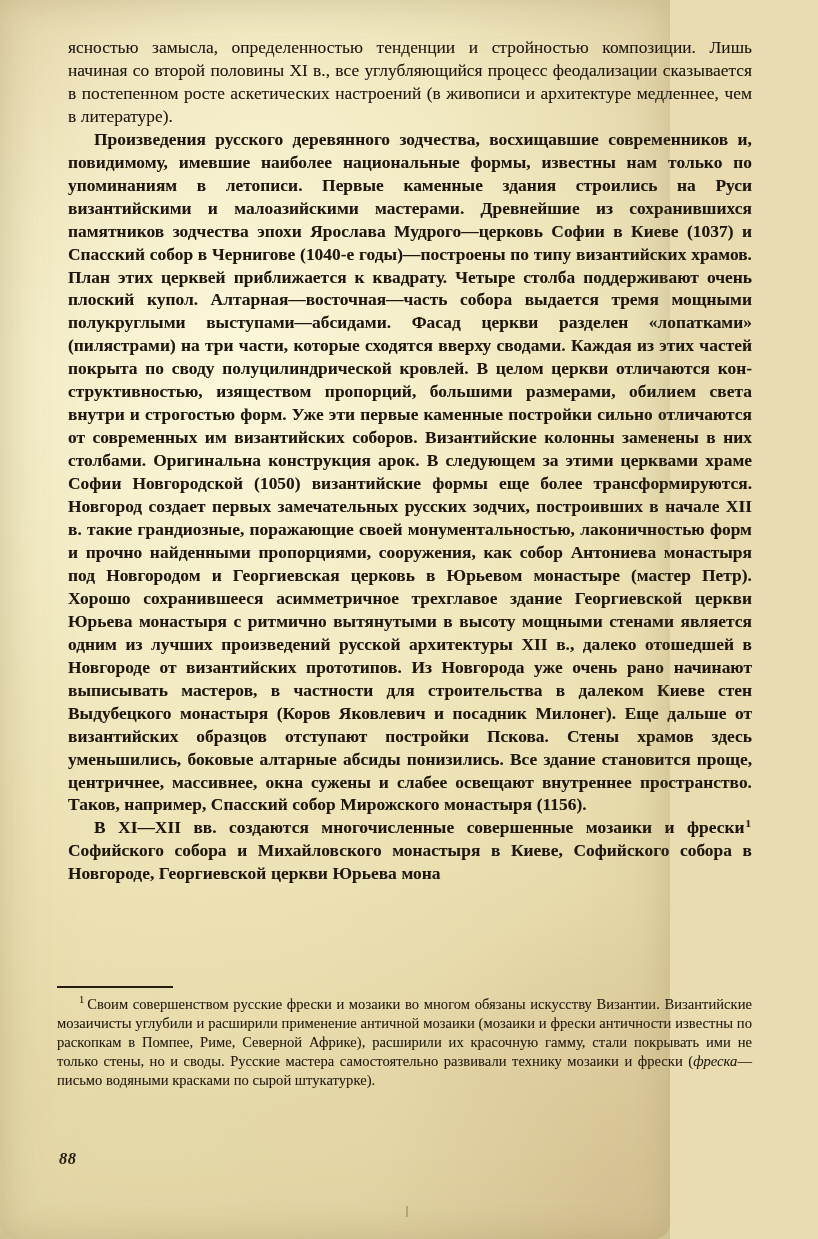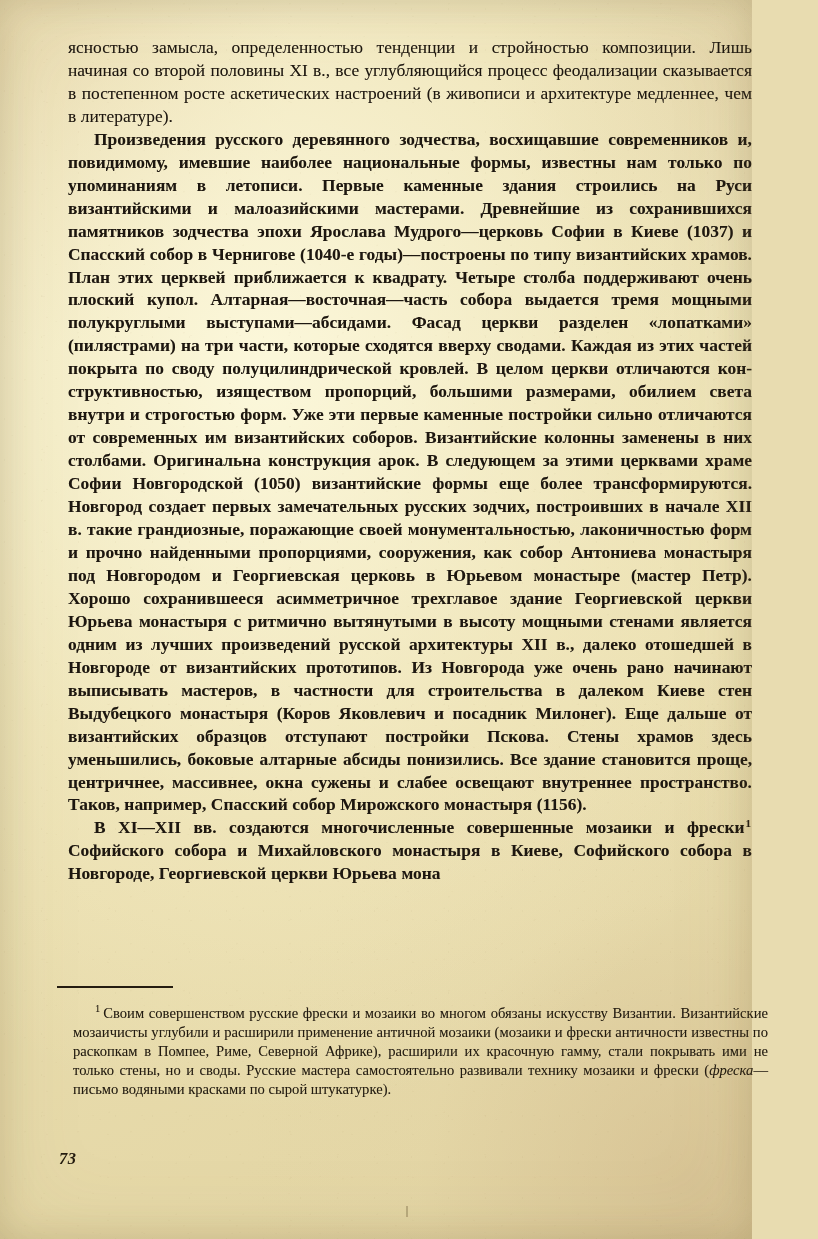--- a/index.html
+++ b/index.html
@@ -10,30 +10,31 @@
     width: 818px;
     height: 1239px;
     overflow: hidden;
     background: #e8dcb0;
     font-family: "Liberation Serif", "DejaVu Serif", serif;
   }
 
   
   .page {
     position: relative;
-    width: 752px;
+    width: 670px;
     height: 1239px;
     box-sizing: border-box;
     background:
       radial-gradient(ellipse 110% 80% at 35% 30%, rgba(255,252,226,0.85) 0%, rgba(250,243,205,0.35) 45%, rgba(233,219,170,0.0) 75%),
       radial-gradient(ellipse 60% 40% at 92% 96%, rgba(206,181,137,0.55) 0%, rgba(222,203,160,0.12) 60%, rgba(0,0,0,0) 100%),
       radial-gradient(ellipse 50% 35% at 4% 4%, rgba(214,193,147,0.50) 0%, rgba(0,0,0,0) 70%),
       radial-gradient(ellipse 45% 30% at 97% 6%, rgba(216,196,152,0.45) 0%, rgba(0,0,0,0) 70%),
       linear-gradient(160deg, #ece0b6 0%, #eae0b4 30%, #e9ddae 60%, #e2d4a2 100%);
     filter: none;
+    border-radius: 16px;
   }
   
   .grain {
     position: absolute;
     inset: 0;
     pointer-events: none;
     opacity: 0.25;
     background-image:
       radial-gradient(circle at 12% 22%, rgba(150,125,80,0.20) 0.6px, transparent 1px),
       radial-gradient(circle at 47% 8%,  rgba(150,125,80,0.16) 0.6px, transparent 1px),
@@ -89,21 +90,21 @@
     top: 986px;
     width: 700px;
   }
   .fn-rule {
     width: 116px;
     height: 2px;
     background: #241c10;
     margin: 0 0 7px 0;
   }
   .footnote {
-    margin: 16px;
+    margin: 0;
     width: 695px;
     font-size: 14.6px;
     line-height: 19.1px;
     text-align: justify;
     text-align-last: left;
     color: #221b11;
     text-indent: 22px;
     letter-spacing: 0.01px;
     text-shadow: 0 0 0.5px rgba(40,28,12,0.28);
   }
@@ -150,18 +151,18 @@
 
     <p class="para"><span>В XI—XII вв. создаются многочисленные совершенные мозаики и фрески</span><sup class="fnref">1</sup><span> Софийского собора и Михайловского монастыря в Киеве, Софийского собора в Новгороде, Георгиевской церкви Юрьева мона­</span></p>
 
   </div>
 
   <div class="footnote-zone">
     <div class="fn-rule"></div>
     <p class="footnote"><span class="fnum">1</span><span>Своим совершенством русские фрески и мозаики во многом обязаны искусству Византии. Византийские мозаичисты углубили и расширили при­менение античной мозаики (мозаики и фрески античности известны по раскопкам в Помпее, Риме, Северной Африке), расширили их красочную гамму, стали покрывать ими не только стены, но и своды. Русские мастера самостоятельно развивали технику мозаики и фрески (</span><i>фреска</i><span>—письмо водя­ными красками по сырой штукатурке).</span></p>
   </div>
 
-  <div class="folio">73</div>
+  <div class="folio">88</div>
 
   <div class="tick"></div>
 
   <div class="vignette"></div>
 </div>
 
 </body></html>

